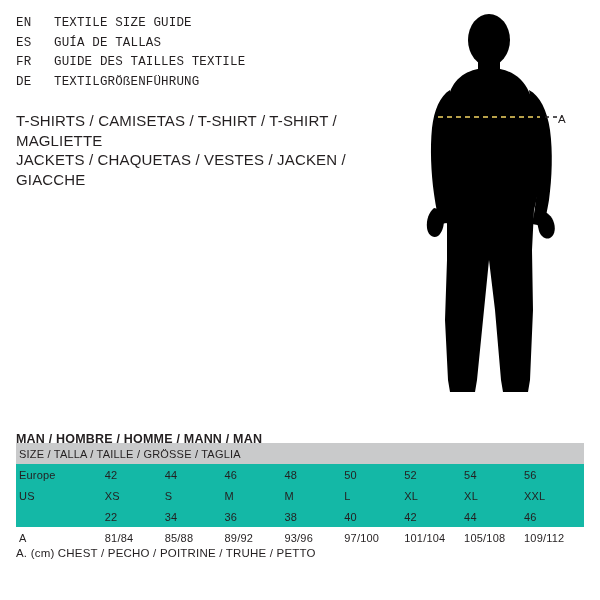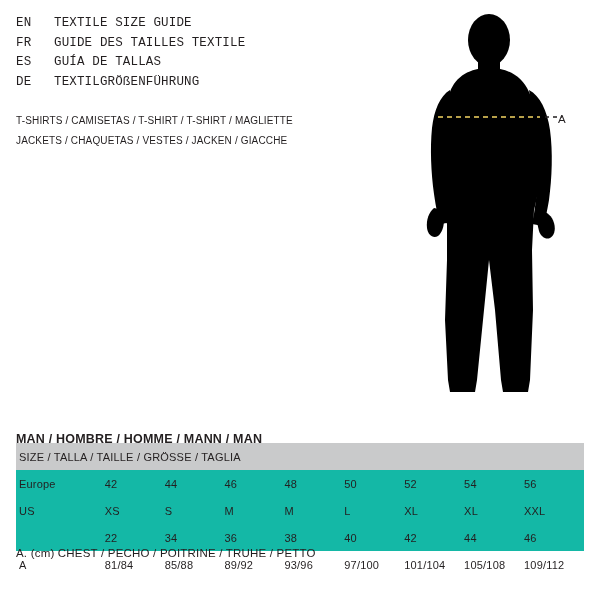--- a/index.html
+++ b/index.html
@@ -47,21 +47,21 @@
     font-size: 12.5px;
   }
 
   .category-block {
     position: absolute;
     left: 16px;
     top: 111px;
     width: 380px;
   }
   .category-line {
-    font-size: 10px;
+    font-size: 15px;
     line-height: 19.5px;
     letter-spacing: 0.15px;
   }
 
   
   .figure-wrap {
     position: absolute;
     left: 400px;
     top: 10px;
     width: 195px;
@@ -93,21 +93,21 @@
   table.size-table {
     position: absolute;
     left: 16px;
     top: 443px;
     width: 568px;
     border-collapse: collapse;
     font-size: 11px;
   }
   table.size-table td {
     padding: 0;
-    height: 27px;
+    height: 21px;
     vertical-align: middle;
     letter-spacing: 0.2px;
   }
   .row-head td {
     background: #c9cacb;
     font-size: 11px;
     height: 17px;
   }
   .row-grey td {
     background: #14b8a6;
@@ -139,26 +139,26 @@
 <body>
 
 <div class="page">
 
   <div class="lang-block">
     <div class="lang-row">
       <span class="lang-code">EN</span>
       <span class="lang-text">TEXTILE SIZE GUIDE</span>
     </div>
     <div class="lang-row">
+      <span class="lang-code">ES</span>
+      <span class="lang-text">GUÍA DE TALLAS</span>
+    </div>
+    <div class="lang-row">
       <span class="lang-code">FR</span>
       <span class="lang-text">GUIDE DES TAILLES TEXTILE</span>
-    </div>
-    <div class="lang-row">
-      <span class="lang-code">ES</span>
-      <span class="lang-text">GUÍA DE TALLAS</span>
     </div>
     <div class="lang-row">
       <span class="lang-code">DE</span>
       <span class="lang-text">TEXTILGRÖßENFÜHRUNG</span>
     </div>
   </div>
 
   <div class="category-block">
     <div class="category-line">T-SHIRTS / CAMISETAS / T-SHIRT / T-SHIRT / MAGLIETTE</div>
     <div class="category-line">JACKETS / CHAQUETAS / VESTES / JACKEN / GIACCHE</div>

